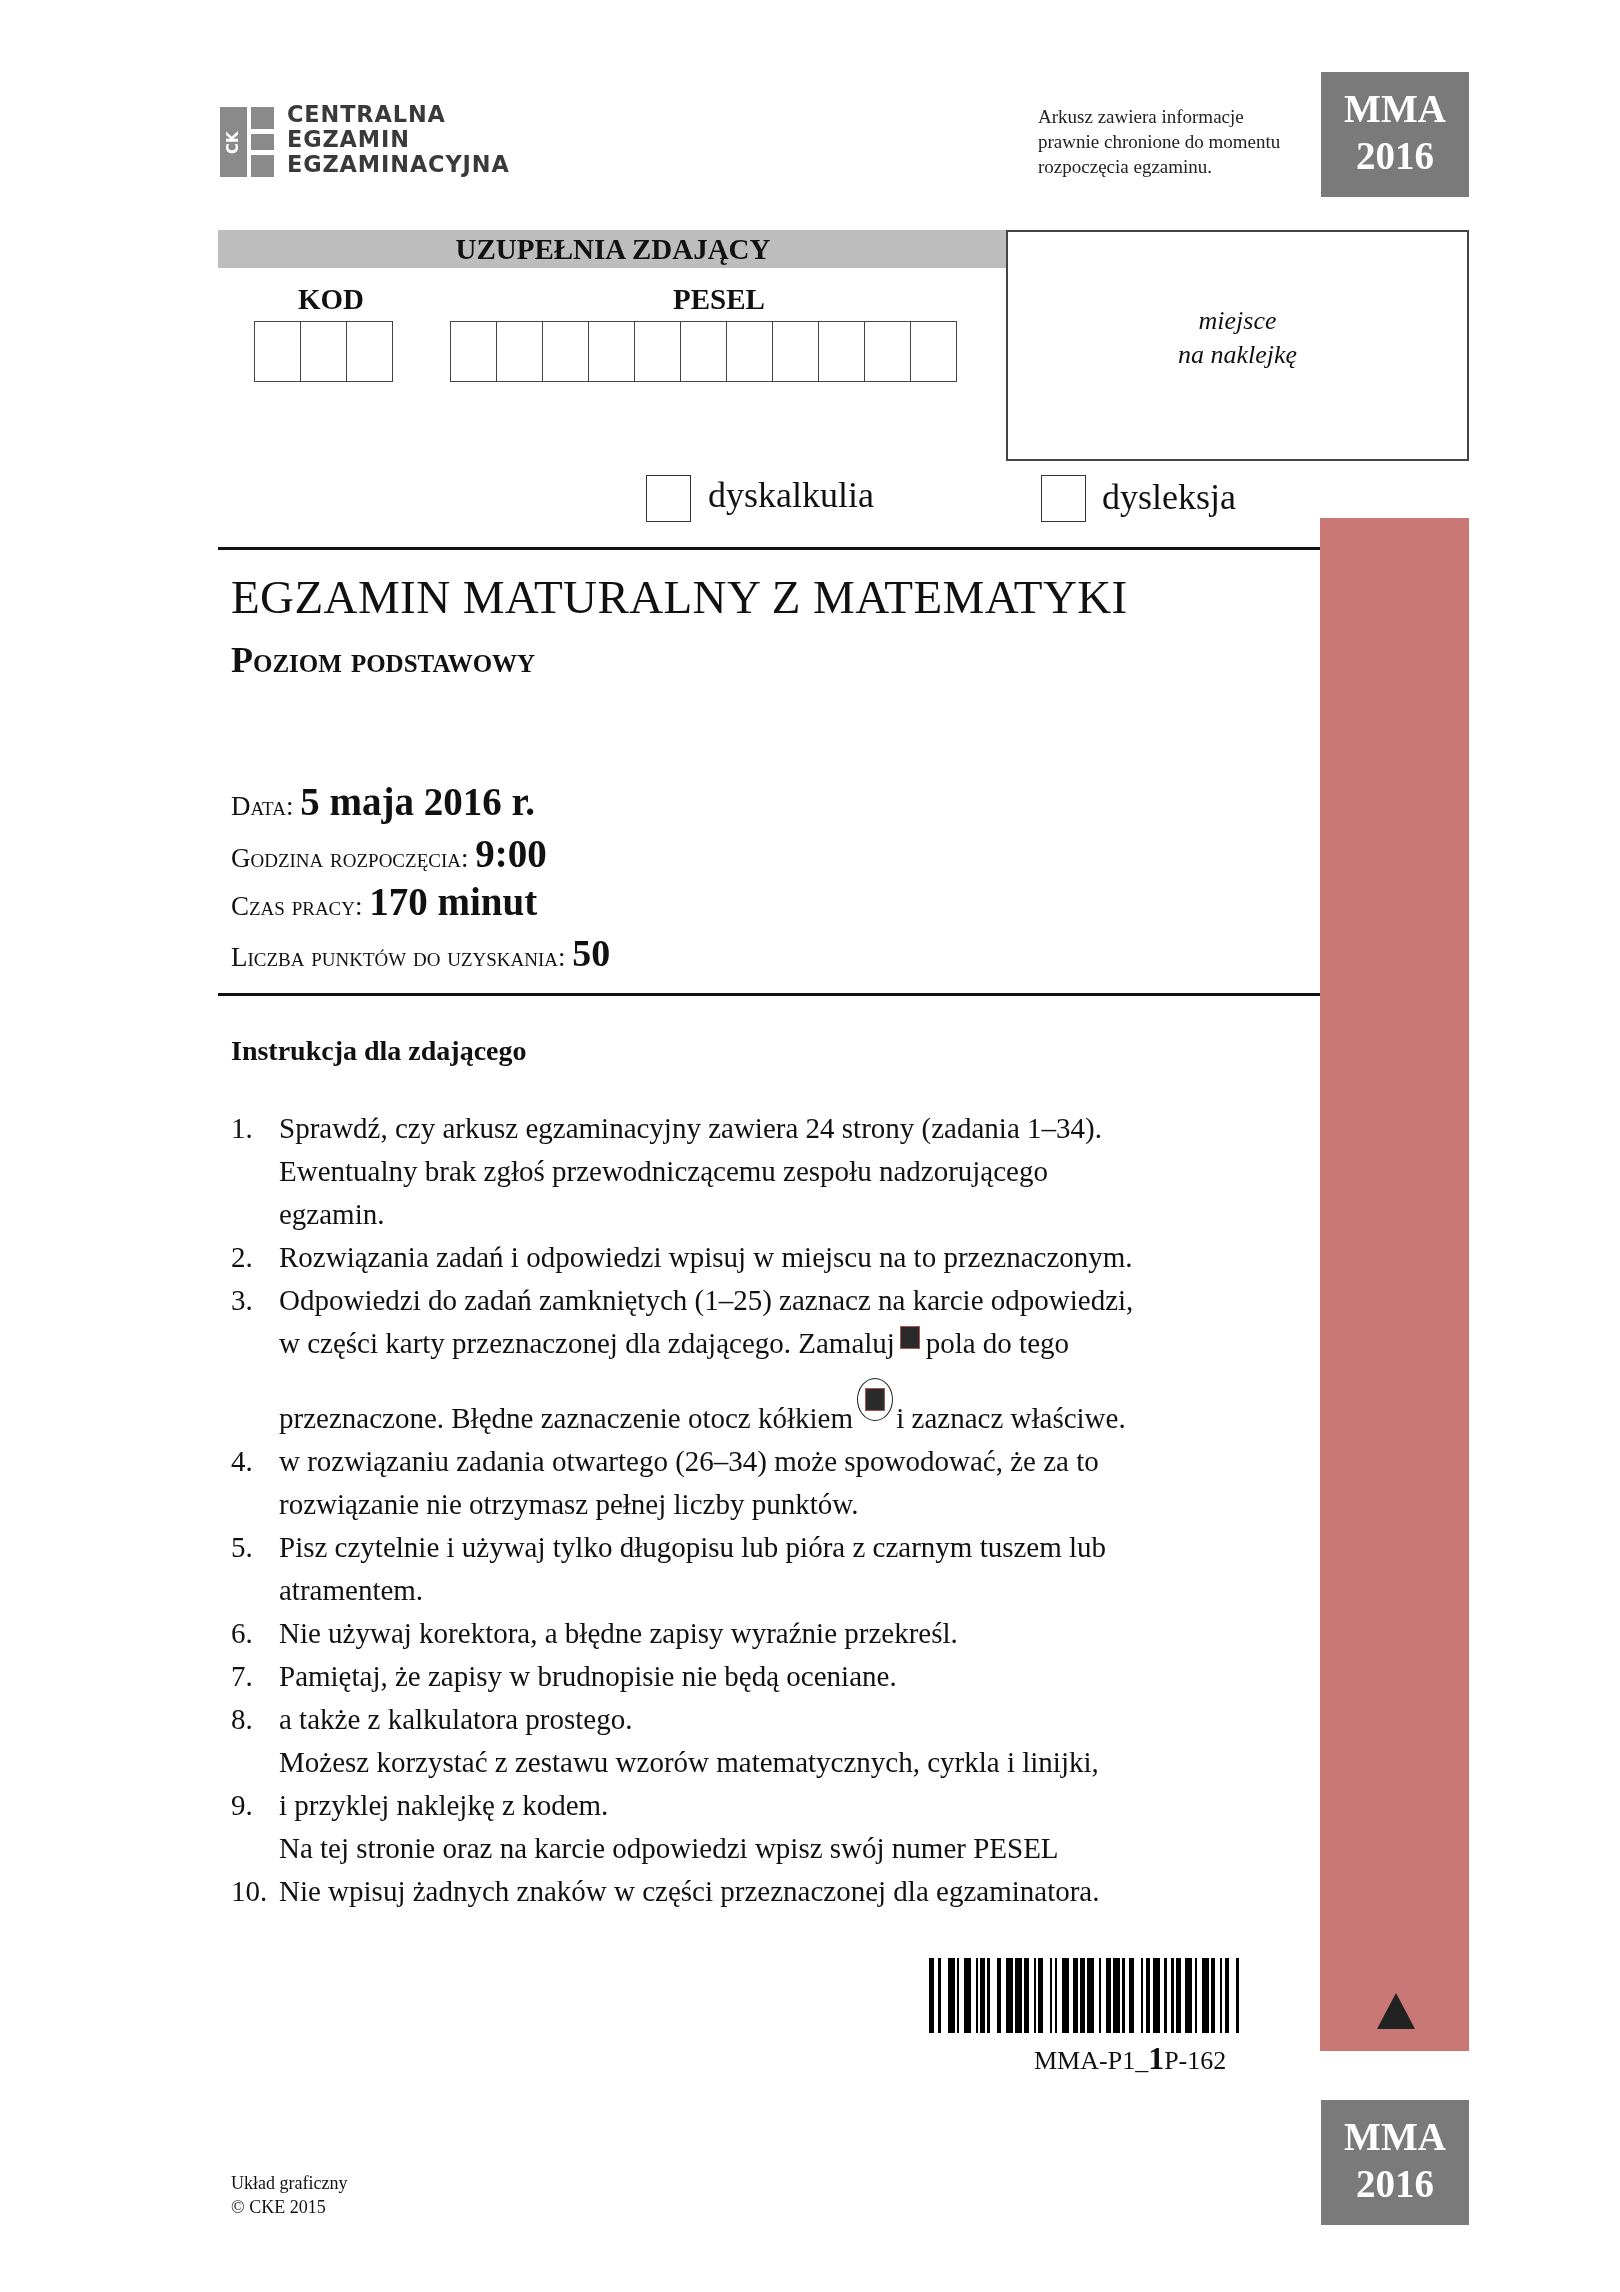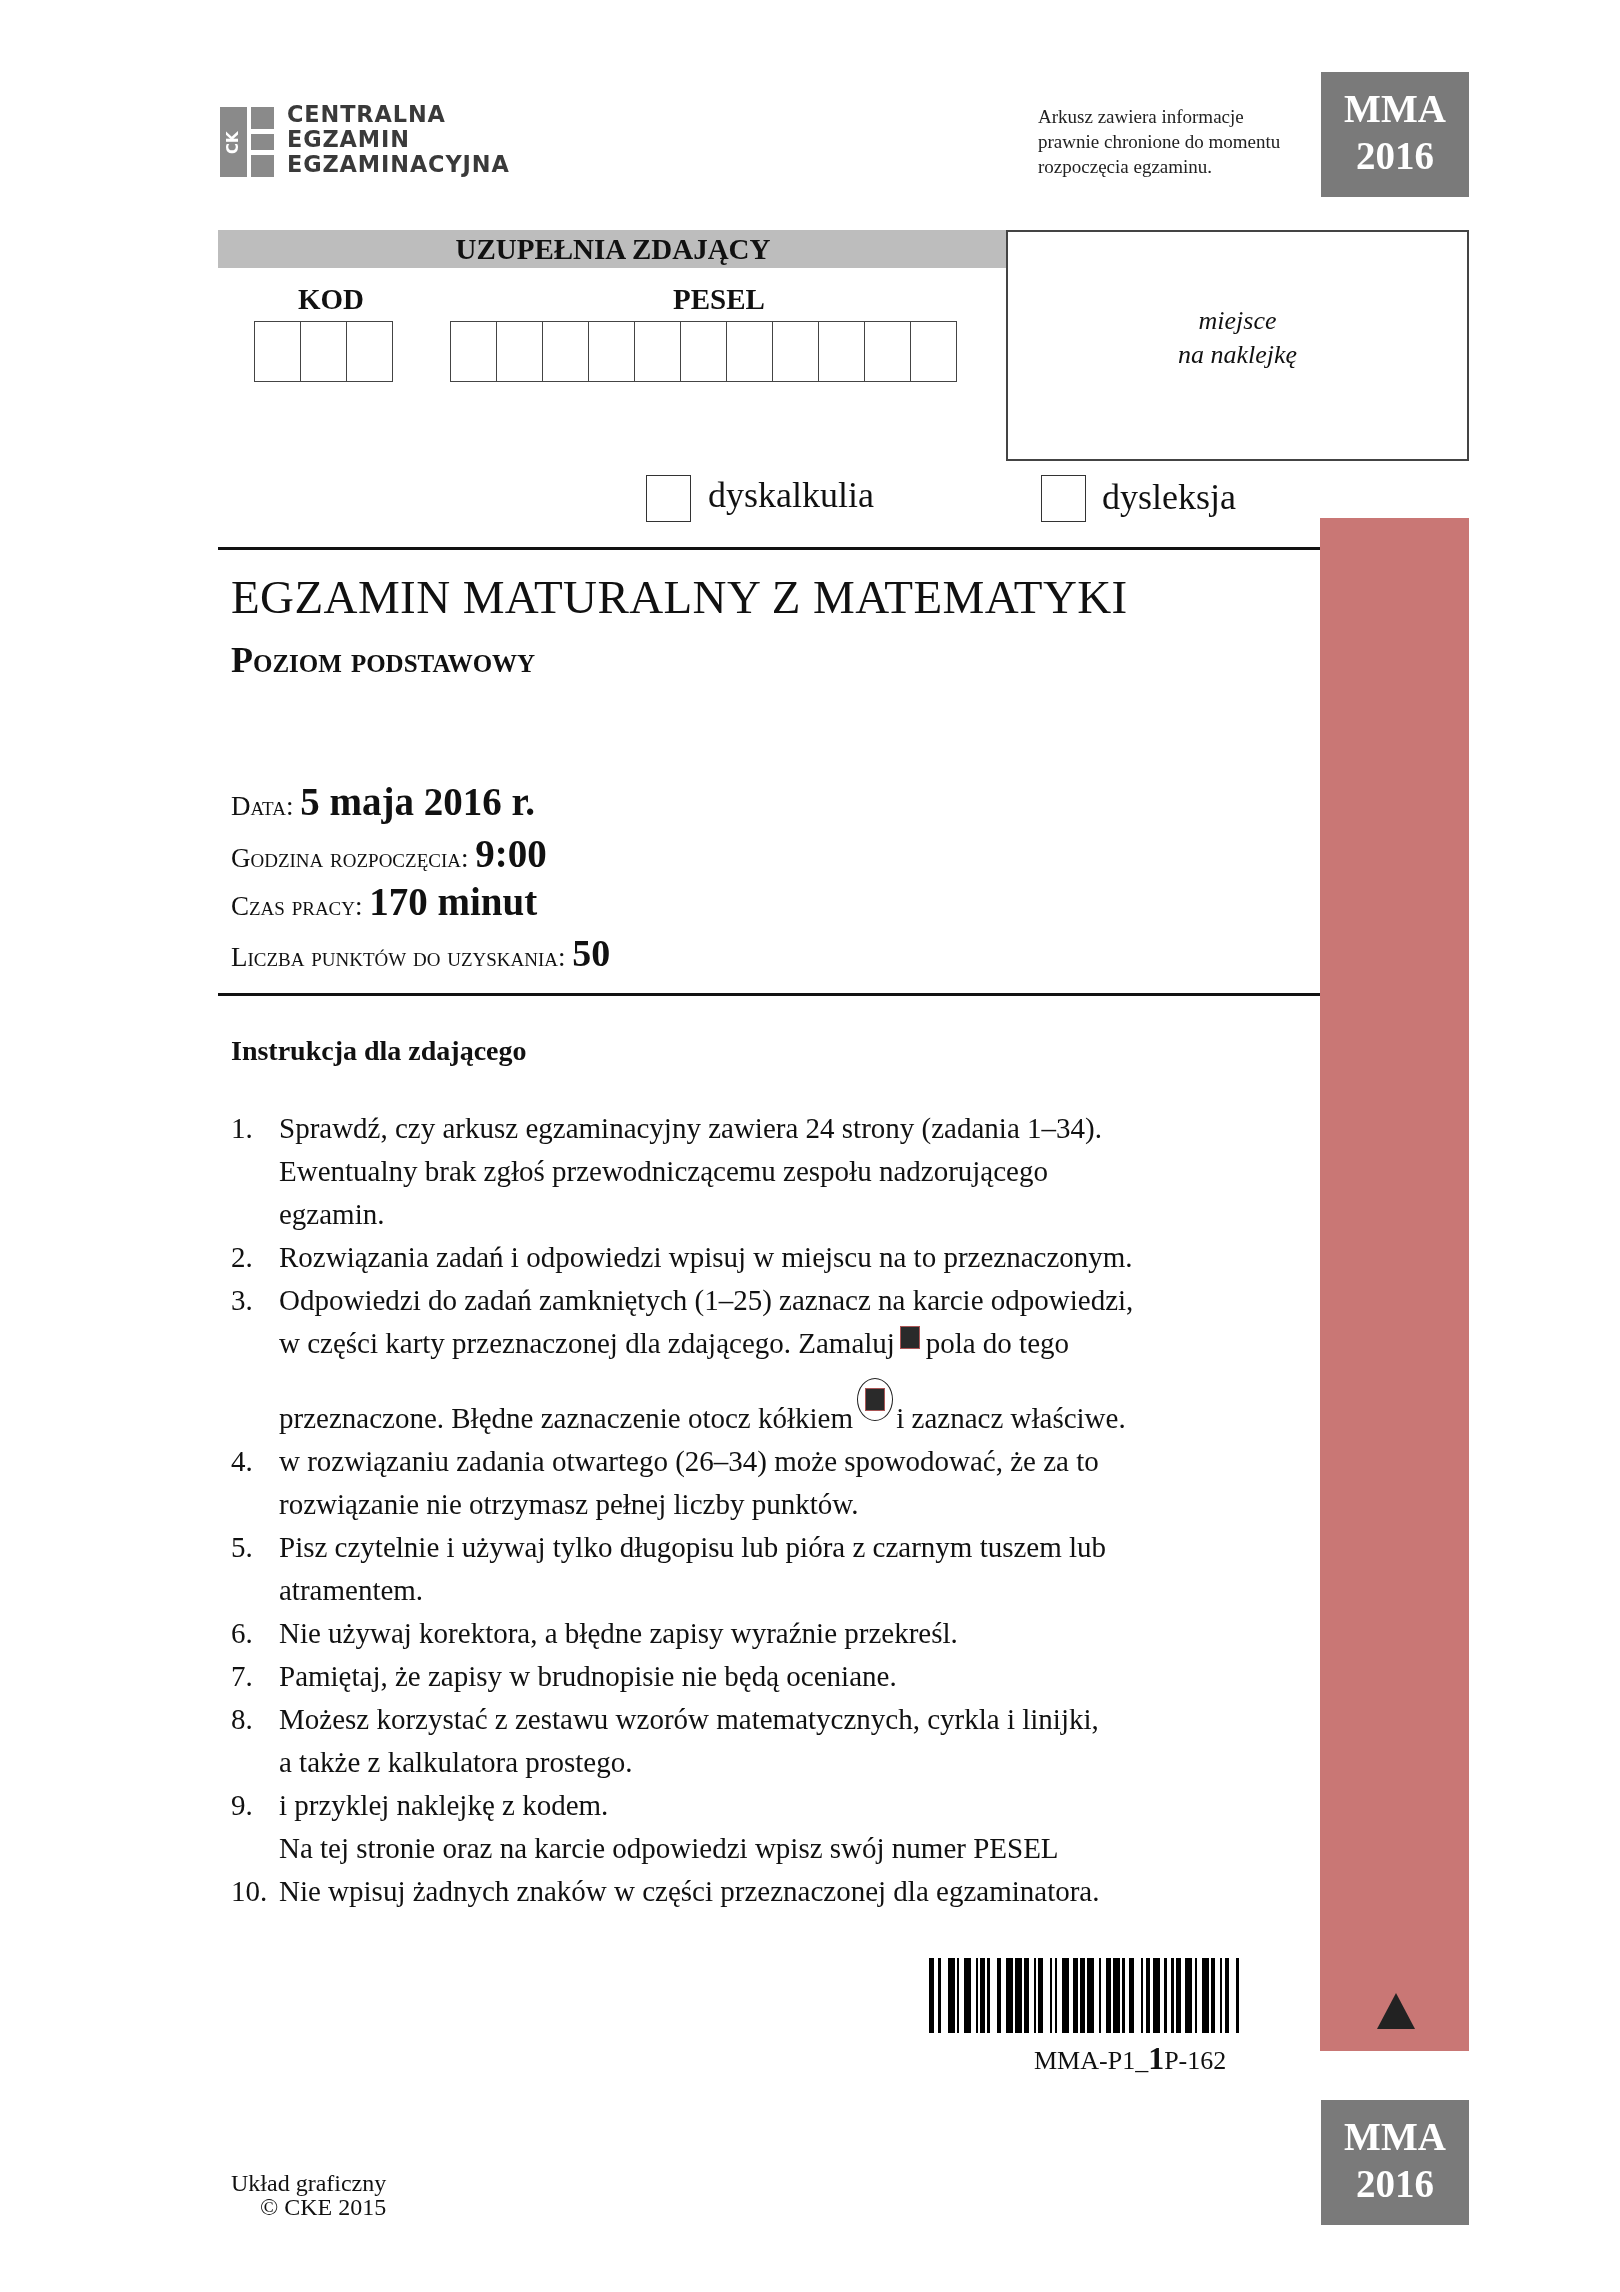--- a/index.html
+++ b/index.html
@@ -54,21 +54,21 @@
        border:1.3px solid #a55; vertical-align:3.6px; margin:0 5.4px; }
   .circled-sq { display:inline-block; width:34px; height:41px; border:1.8px solid #222; border-radius:50%;
        vertical-align:7.2px; position:relative; margin:0 3.6px; }
   .circled-sq::after { content:""; position:absolute; left:7.2px; top:9px; width:18px; height:21.5px;
        background:#2a2a2a; border:1.3px solid #a55; }
 
   .barcode { left:929px; top:1958px; width:352px; height:75px; display:flex; }
   .barcode-text { left:1034px; top:2040px; font-size:26px; }
   .barcode-text b { font-size:32px; }
 
-  .footer { left:231px; top:2171px; font-size:24px; line-height:24px;text-align:right; }
+  .footer { left:231px; top:2171px; font-size:18px; line-height:24px; }
 </style>
 </head>
 <body>
 
 <div class="abs logo-mark">
   <span class="ck">CK</span>
   <span class="e-bar" style="left:27px;top:0;width:3.6px;height:70px;"></span>
   <span class="e-bar" style="left:27px;top:21.5px;width:27px;height:5.4px;"></span>
   <span class="e-bar" style="left:27px;top:43px;width:27px;height:5.4px;"></span>
 </div>
@@ -199,22 +199,22 @@
   </div>
   <div class="item">
     <span class="num">7.</span>
     <div>
         <div>Pamiętaj, że zapisy w brudnopisie nie będą oceniane.</div>
       </div>
   </div>
   <div class="item">
     <span class="num">8.</span>
     <div>
+      <div>a także z kalkulatora prostego.</div>
       <div>Możesz korzystać z zestawu wzorów matematycznych, cyrkla i linijki,</div>
-      <div>a także z kalkulatora prostego.</div>
     </div>
   </div>
   <div class="item">
     <span class="num">9.</span>
     <div>
       <div>i przyklej naklejkę z kodem.</div>
       <div>Na tej stronie oraz na karcie odpowiedzi wpisz swój numer PESEL</div>
     </div>
   </div>
   <div class="item">

